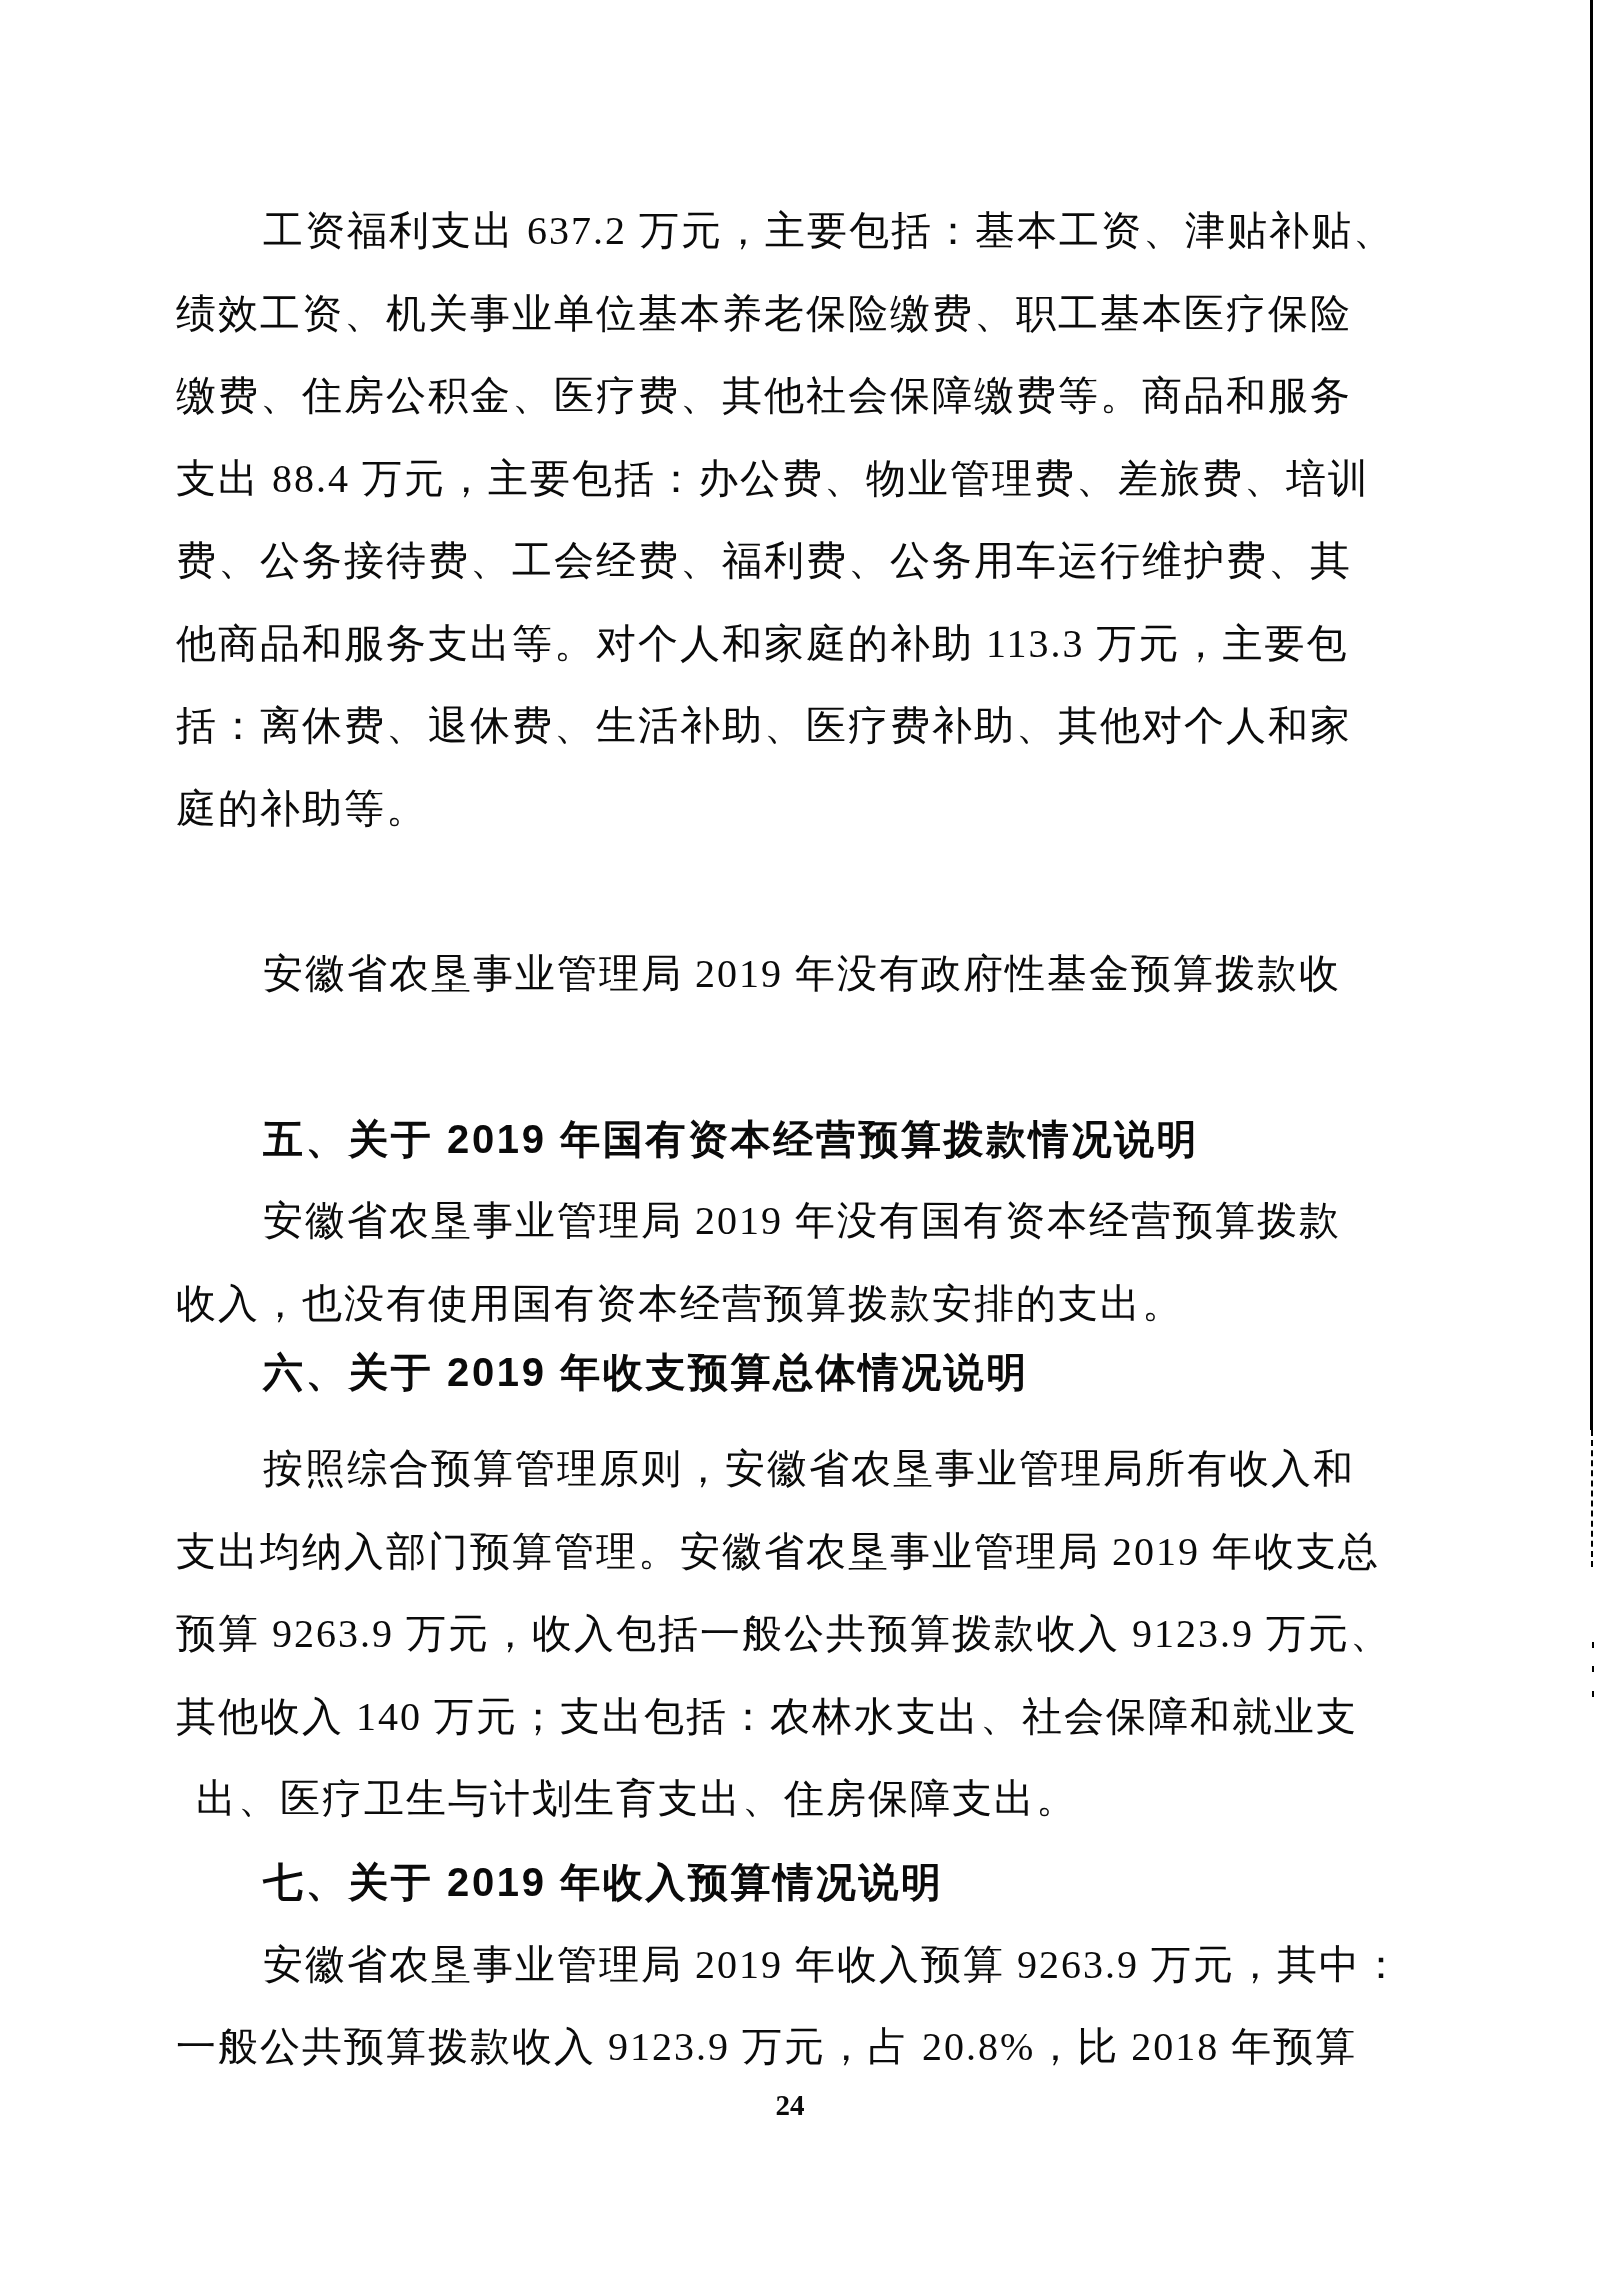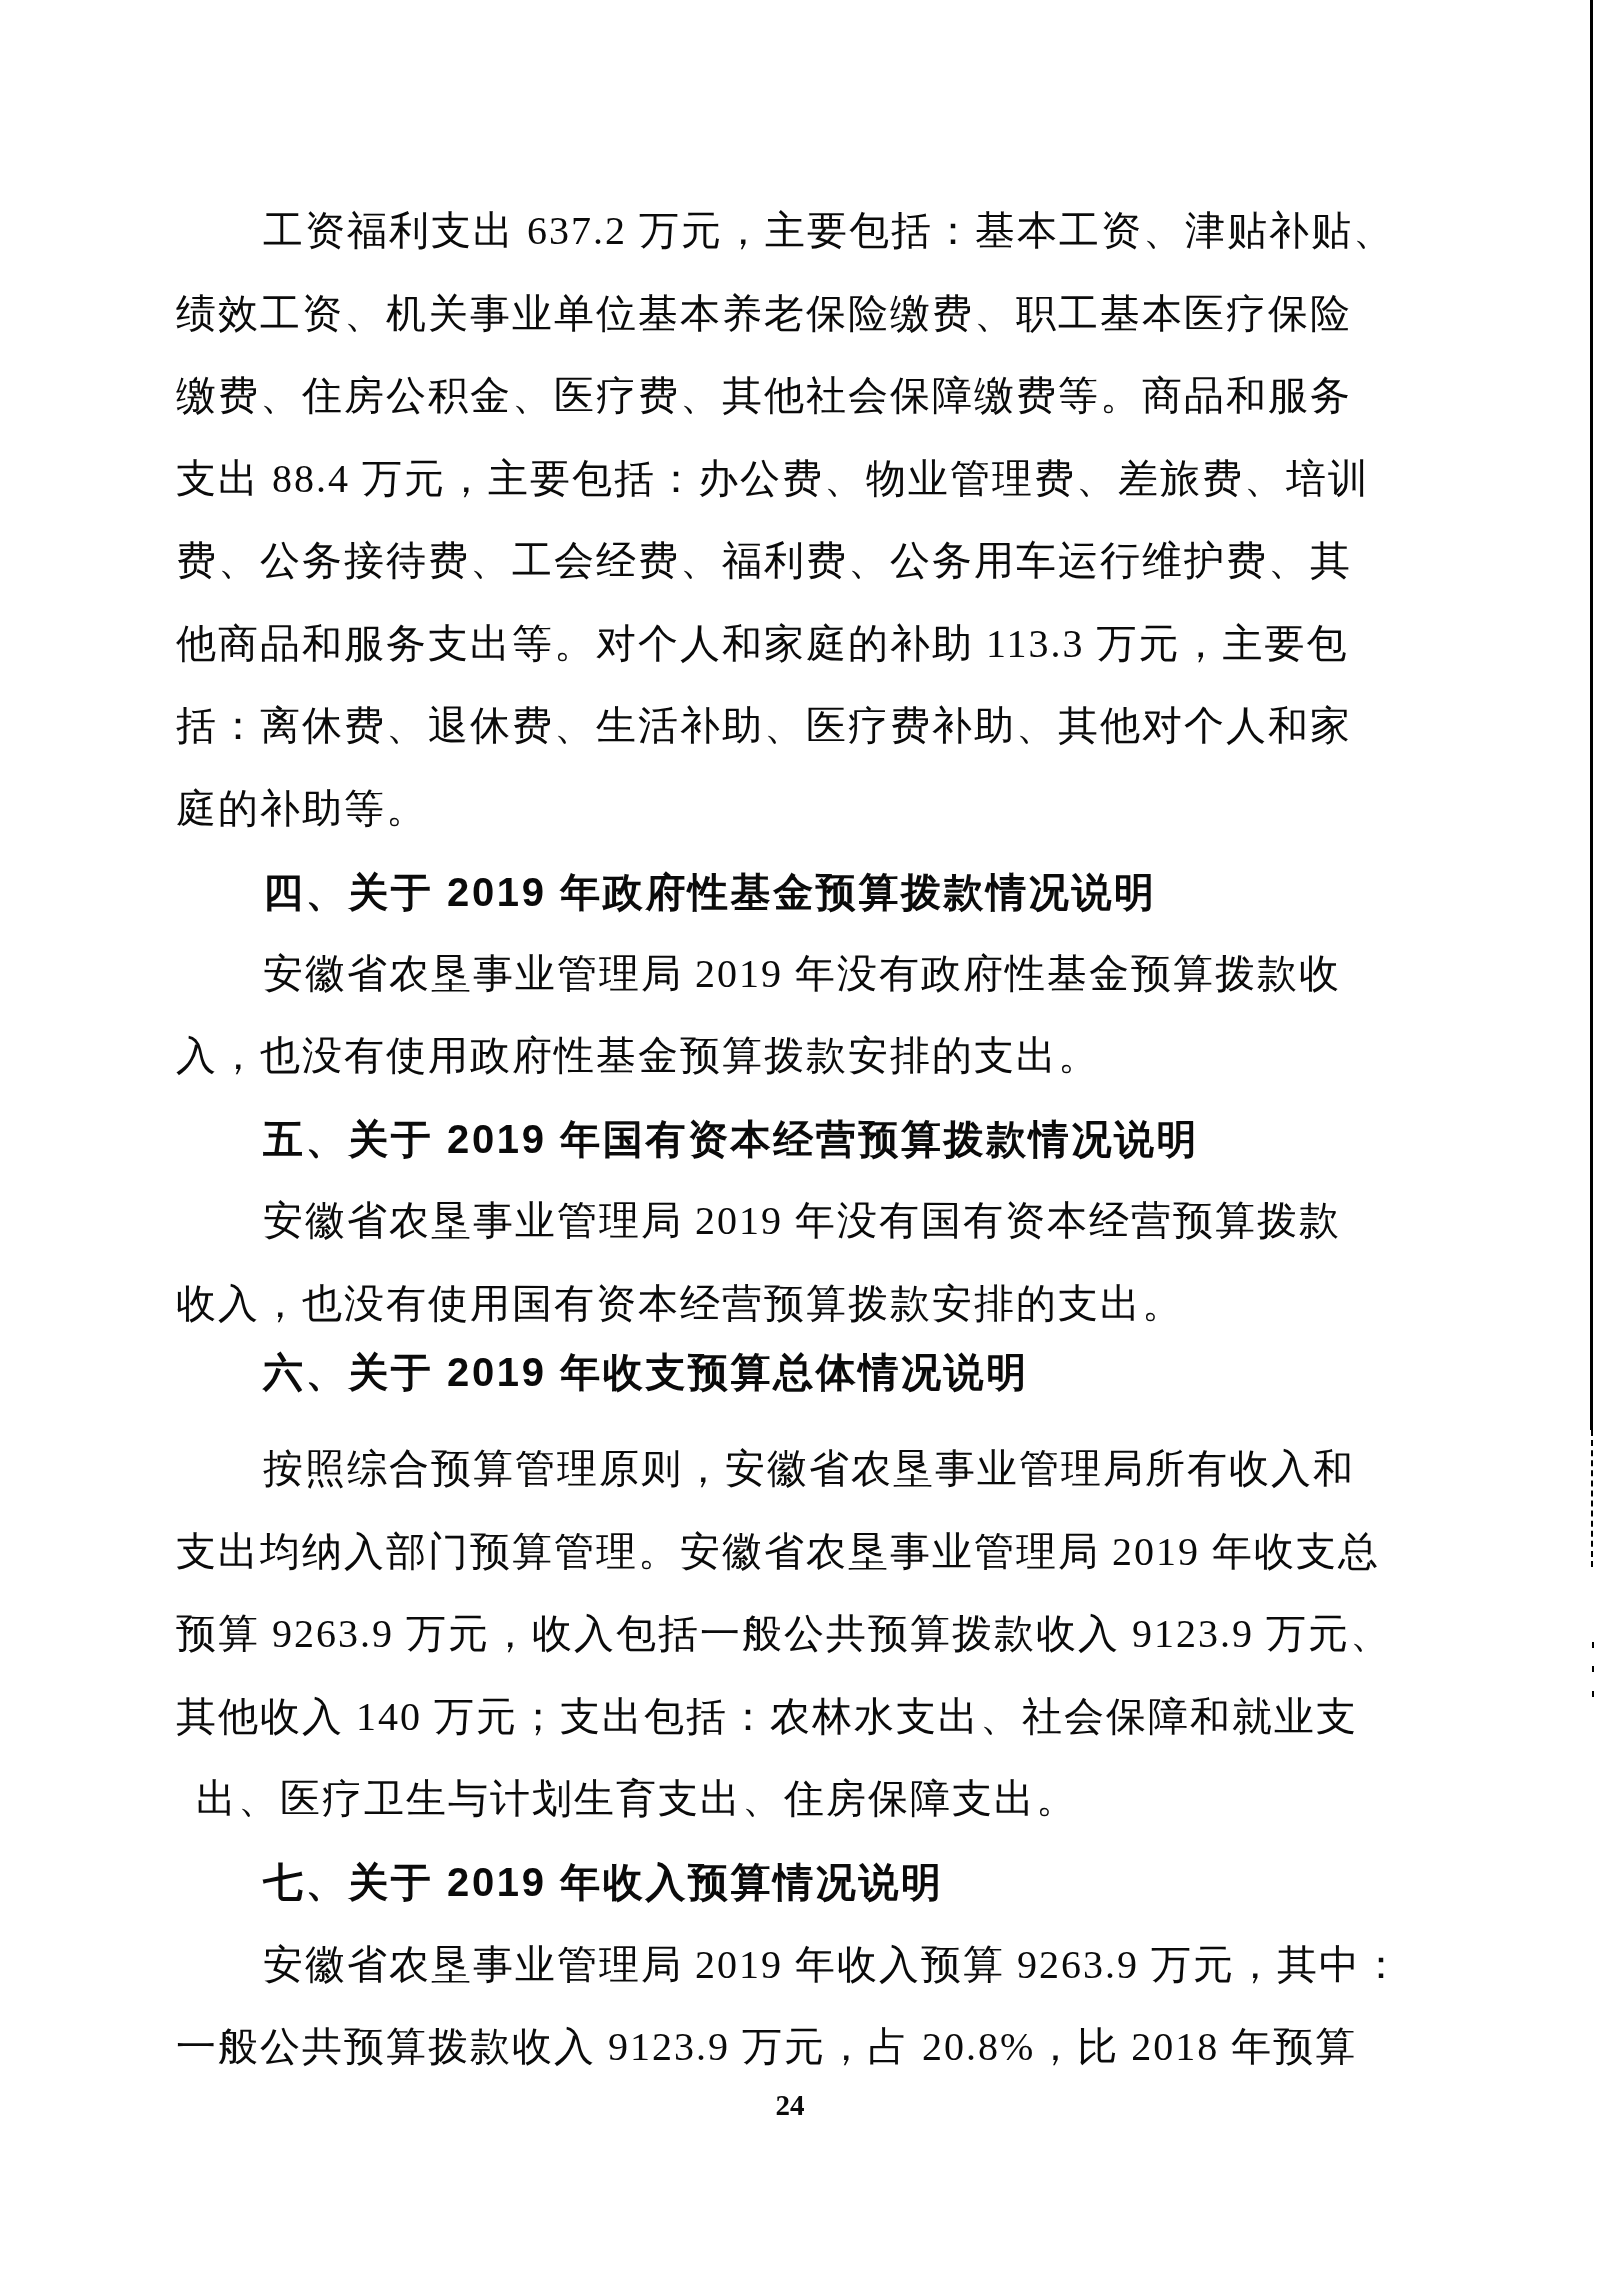--- a/index.html
+++ b/index.html
@@ -83,23 +83,21 @@
 
   <div class="text-layer" id="text-layer">
       <div class="line" style="top: 211px; left: 263px;">工资福利支出 637.2 万元，主要包括：基本工资、津贴补贴、</div>
       <div class="line" style="top: 376px; left: 176px;">缴费、住房公积金、医疗费、其他社会保障缴费等。商品和服务</div>
       <div class="line" style="top: 294px; left: 176px;">绩效工资、机关事业单位基本养老保险缴费、职工基本医疗保险</div>
       <div class="line" style="top: 459px; left: 176px;">支出 88.4 万元，主要包括：办公费、物业管理费、差旅费、培训</div>
       <div class="line" style="top: 541px; left: 176px;">费、公务接待费、工会经费、福利费、公务用车运行维护费、其</div>
       <div class="line" style="top: 624px; left: 176px;">他商品和服务支出等。对个人和家庭的补助 113.3 万元，主要包</div>
       <div class="line" style="top: 706px; left: 176px;">括：离休费、退休费、生活补助、医疗费补助、其他对个人和家</div>
       <div class="line" style="top: 789px; left: 176px;">庭的补助等。</div>
-      <div class="line heading" style="top: 872px; left: 263px;">四、关于 2019 年政府性基金预算拨款情况说明</div>
       <div class="line" style="top: 954px; left: 263px;">安徽省农垦事业管理局 2019 年没有政府性基金预算拨款收</div>
-      <div class="line" style="top: 1036px; left: 176px;">入，也没有使用政府性基金预算拨款安排的支出。</div>
       <div class="line heading" style="top: 1119px; left: 263px;">五、关于 2019 年国有资本经营预算拨款情况说明</div>
       <div class="line" style="top: 1201px; left: 263px;">安徽省农垦事业管理局 2019 年没有国有资本经营预算拨款</div>
       <div class="line" style="top: 1284px; left: 176px;">收入，也没有使用国有资本经营预算拨款安排的支出。</div>
       <div class="line heading" style="top: 1352px; left: 263px;">六、关于 2019 年收支预算总体情况说明</div>
       <div class="line" style="top: 1449px; left: 263px;">按照综合预算管理原则，安徽省农垦事业管理局所有收入和</div>
       <div class="line" style="top: 1532px; left: 176px;">支出均纳入部门预算管理。安徽省农垦事业管理局 2019 年收支总</div>
       <div class="line" style="top: 1614px; left: 176px;">预算 9263.9 万元，收入包括一般公共预算拨款收入 9123.9 万元、</div>
       <div class="line" style="top: 1697px; left: 176px;">其他收入 140 万元；支出包括：农林水支出、社会保障和就业支</div>
       <div class="line" style="top: 1779px; left: 164px; margin-left: 32px;">出、医疗卫生与计划生育支出、住房保障支出。</div>
       <div class="line heading" style="top: 1862px; left: 263px;">七、关于 2019 年收入预算情况说明</div>

